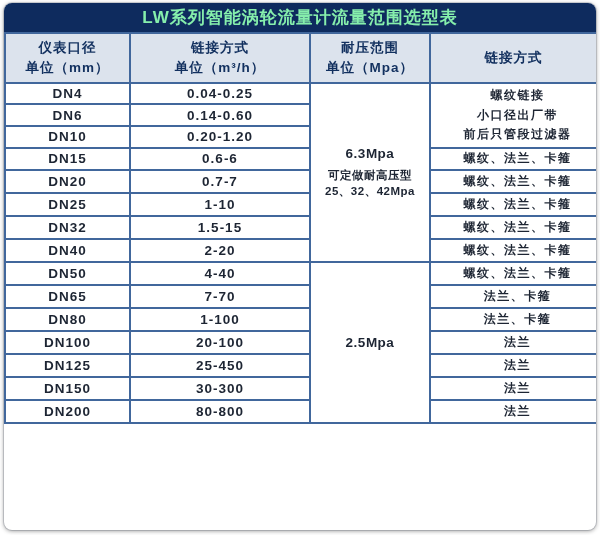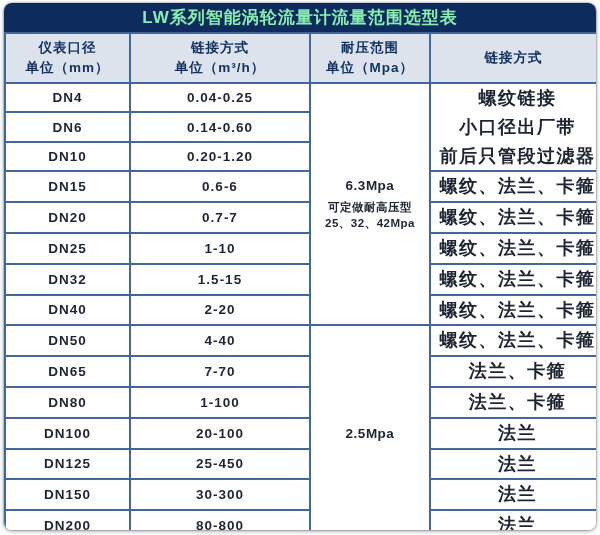--- a/index.html
+++ b/index.html
@@ -45,21 +45,21 @@
     line-height: 1.5;
     letter-spacing: 1px;
   }
   tbody td {
     background: #ffffff;
     color: #1d2533;
     font-size: 13.5px;
     font-weight: bold;
   }
   .c-size, .c-range { letter-spacing: 1px; }
-  .c-link { font-size: 18px; letter-spacing: 1.5px; line-height: 1.6; padding-left: 8px; }
+  .c-link { font-size: 12px; letter-spacing: 1.5px; line-height: 1.6; padding-left: 8px; }
   .c-press { letter-spacing: 0.5px; }
   .press-note {
     margin-top: 6px;
     font-size: 11.5px;
     line-height: 1.4;
     letter-spacing: 0.5px;
   }
 </style>
 </head>
 <body>

